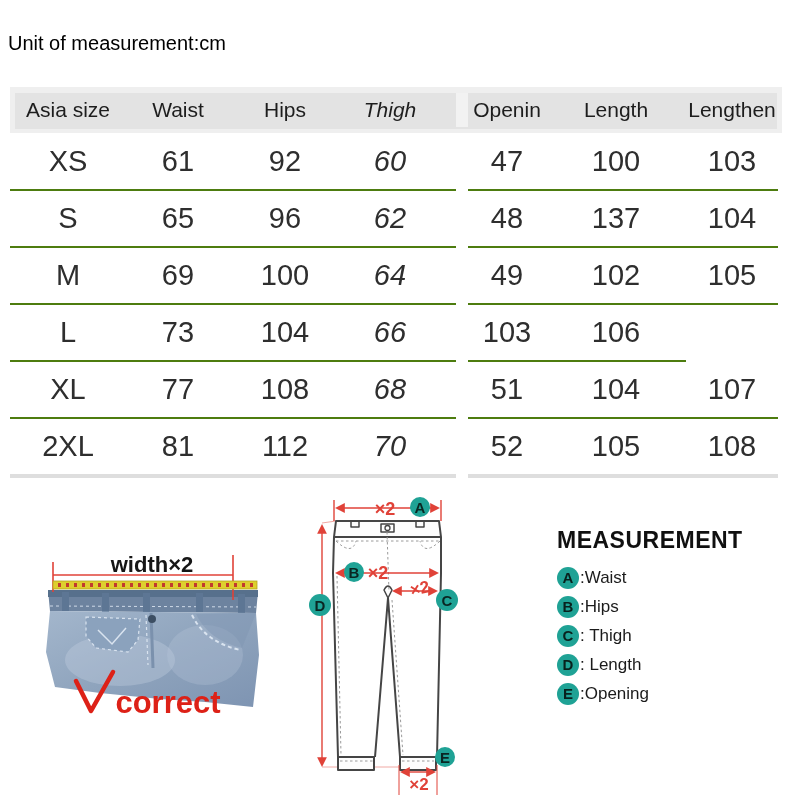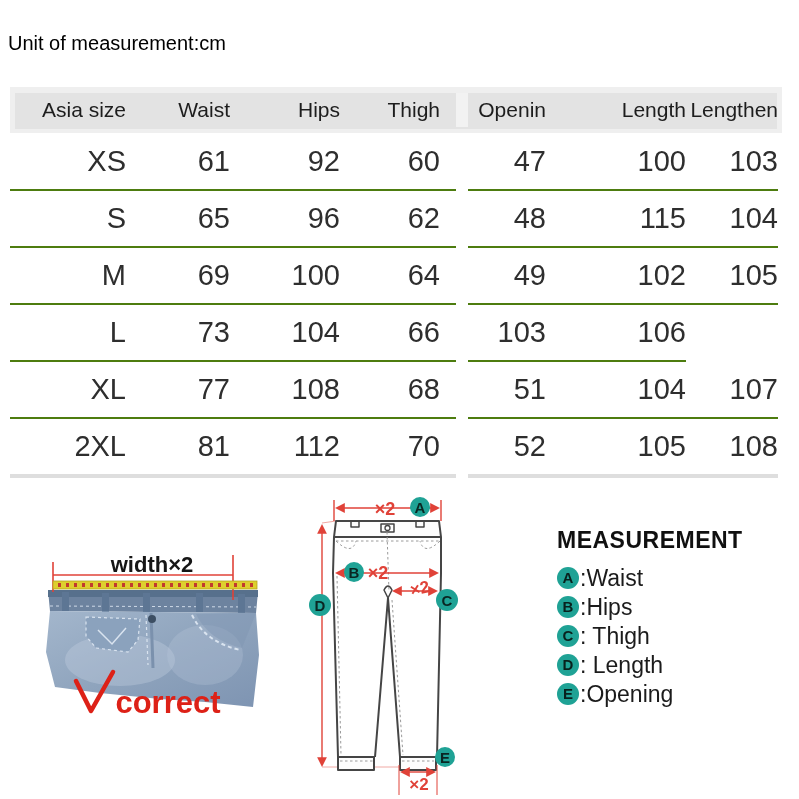--- a/index.html
+++ b/index.html
@@ -7,37 +7,37 @@
   .abs{position:absolute;}
 
   
   #unit-label{left:8px;top:32px;font-size:20px;color:#000000;}
 
   
   #size-table{left:10px;top:87px;width:772px;}
   .hdr-outer{position:relative;background:#efefef;height:46px;}
   .hdr-inner{position:absolute;left:5px;top:6px;right:5px;bottom:4px;background:#e3e3e3;}
   .trow{display:grid;grid-template-columns:116px 104px 110px 116px 12px 78px 140px 92px;position:relative;}
-  .trow span{display:block;text-align:right;}
+  .trow span{display:block;text-align:center;}
   .hdr-row{height:46px;line-height:46px;font-size:21px;color:#1d1d1d;}
   .hdr-row .gapcell{background:#f2f2f2;height:34px;margin-top:6px;}
   .data-row{height:57px;}
   .data-row span{line-height:56px;font-size:29px;color:#2e2e2e;border-bottom:2px solid #4d7c0f;}
   .data-row span.gapcell{border-bottom:none;}
   .data-row.last span{border-bottom:4px solid #dedede;}
   .data-row.last span.gapcell{border-bottom:none;}
-  .col-thigh{padding-right:16px;}
+  .col-thigh{padding-right:16px;font-style:italic;}
 
   
   #legend{left:557px;top:527px;width:230px;}
   #legend-title{font-size:23px;font-weight:bold;color:#101010;letter-spacing:0.5px;margin-bottom:13px;}
   .legend-item{display:flex;align-items:center;height:22px;margin-bottom:7px;}
   .legend-dot{width:22px;height:22px;border-radius:50%;background:#1fa295;color:#08211d;
     font-size:15px;font-weight:bold;text-align:center;line-height:22px;flex:0 0 22px;}
-  .legend-label{font-size:23px;color:#1b1b1b;margin-left:1px;}
+  .legend-label{font-size:17px;color:#1b1b1b;margin-left:1px;}
 
   svg text{font-family:"Liberation Sans",sans-serif;}
   #bottom-art{left:0;top:488px;pointer-events:none;}
 </style>
 </head>
 <body>
 
 <div class="abs" id="unit-label">Unit of measurement:cm</div>
 
 <div class="abs" id="size-table">
@@ -65,21 +65,21 @@
     <span>100</span>
     <span>103</span>
   </div>
   <div class="trow data-row">
     <span>S</span>
     <span>65</span>
     <span>96</span>
     <span class="col-thigh">62</span>
     <span class="gapcell"></span>
     <span>48</span>
-    <span>115</span>
+    <span>137</span>
     <span>104</span>
   </div>
   <div class="trow data-row">
     <span>M</span>
     <span>69</span>
     <span>100</span>
     <span class="col-thigh">64</span>
     <span class="gapcell"></span>
     <span>49</span>
     <span>102</span>

